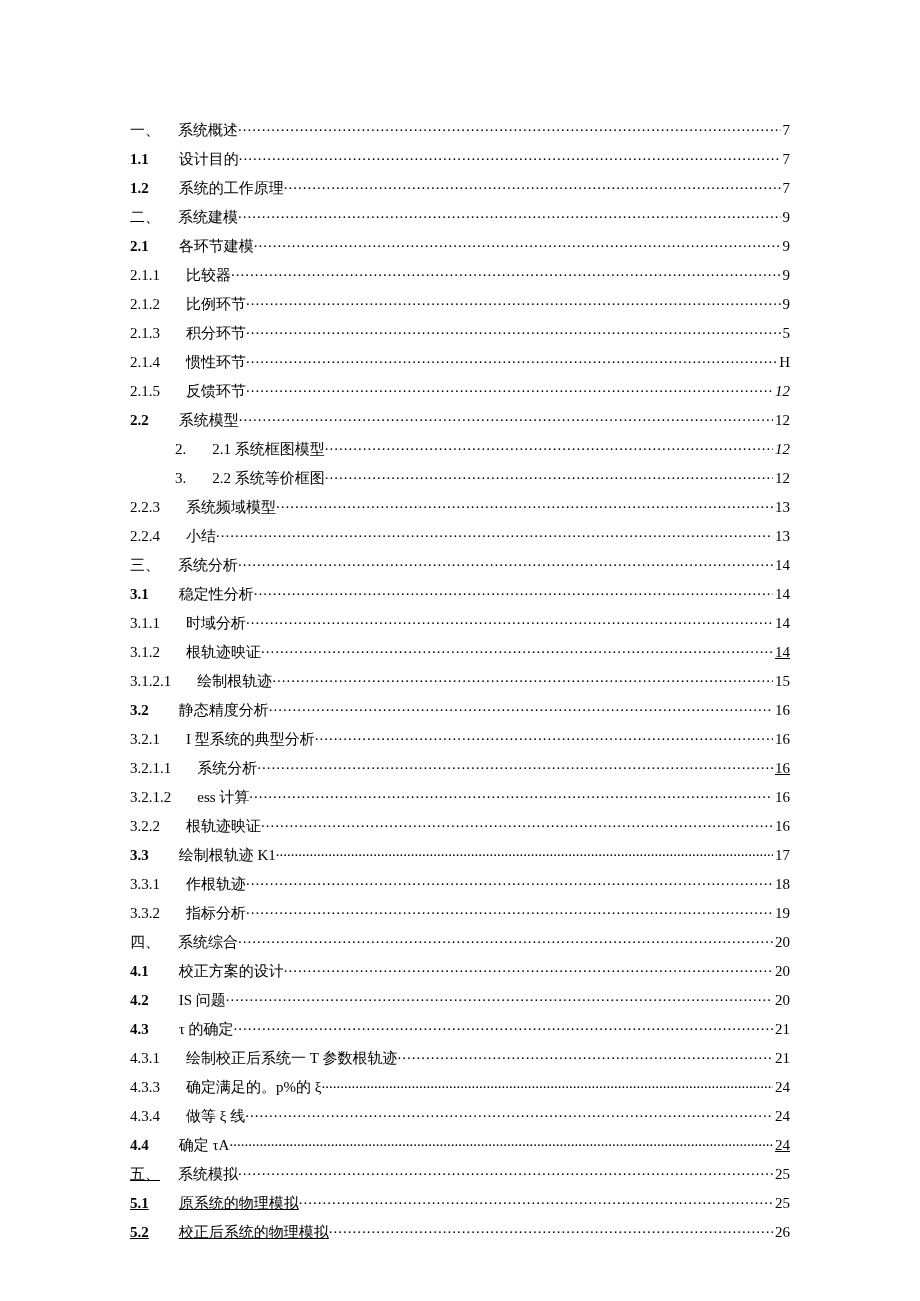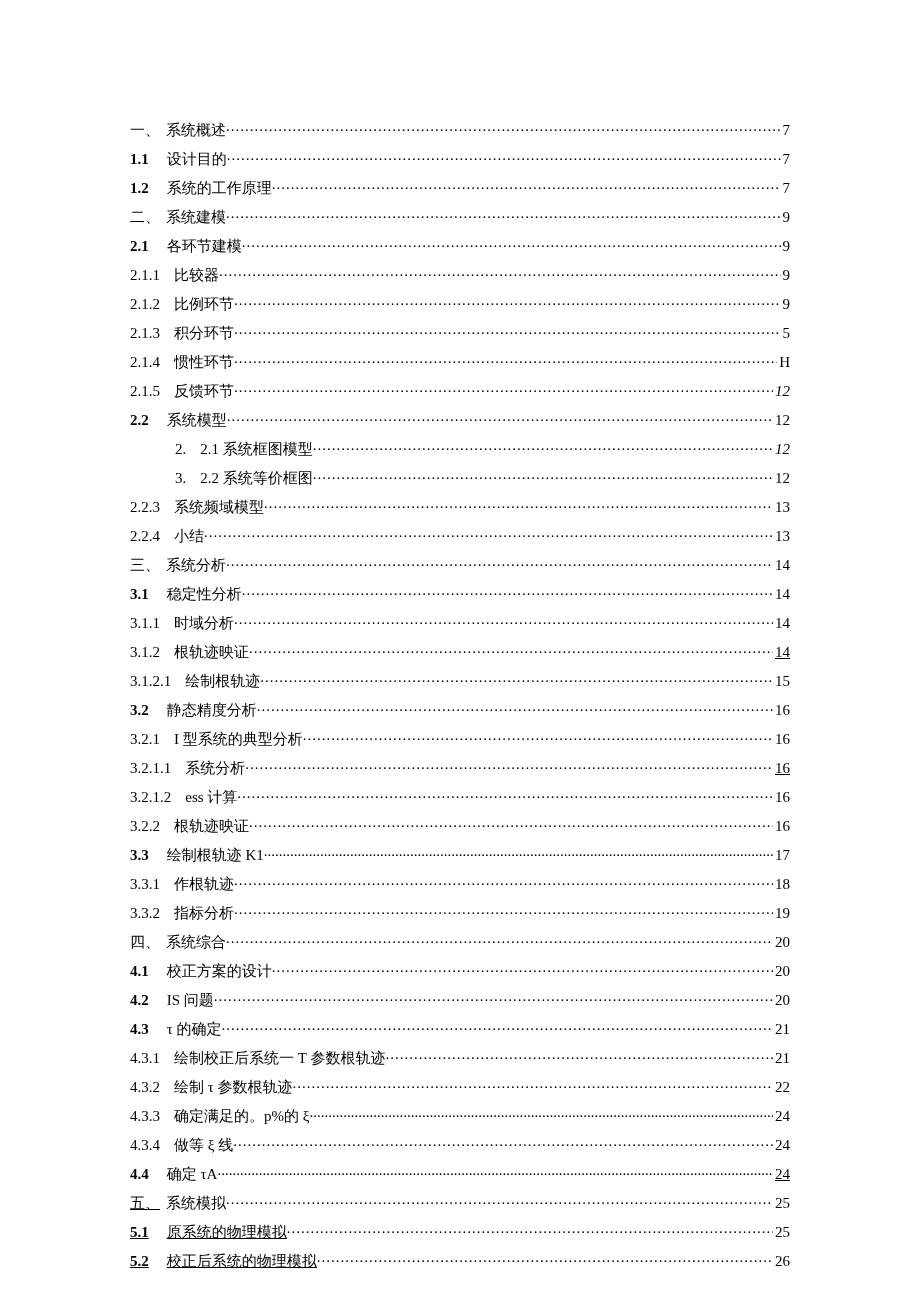--- a/index.html
+++ b/index.html
@@ -16,21 +16,21 @@
       display: flex;
       align-items: baseline;
       margin-bottom: 9px;
       white-space: nowrap;
     }
     .toc-num {
       flex-shrink: 0;
     }
     .toc-title {
       flex-shrink: 0;
-      margin-left: 0;
+      margin-left: 12px;
     }
     .dots {
       flex: 1;
       overflow: hidden;
       letter-spacing: 1px;
       color: #000;
       position: relative;
       height: 1em;
     }
     .dots::after {
@@ -246,26 +246,20 @@
       <span class="dots"></span>
       <span class="page">21</span>
     </div>
     <div class="toc-line">
       <span class="toc-num gap-m">4.3.1</span>
       <span class="toc-title">绘制校正后系统一 T 参数根轨迹</span>
       <span class="dots"></span>
       <span class="page">21</span>
     </div>
     <div class="toc-line">
-      <span class="toc-num gap-m">4.3.2</span>
-      <span class="toc-title">绘制 τ 参数根轨迹</span>
-      <span class="dots"></span>
-      <span class="page">22</span>
-    </div>
-    <div class="toc-line">
       <span class="toc-num gap-m">4.3.3</span>
       <span class="toc-title">确定满足的。p%的 ξ</span>
       <span class="dots" style="letter-spacing: 0px;"></span>
       <span class="page">24</span>
     </div>
     <div class="toc-line">
       <span class="toc-num gap-m">4.3.4</span>
       <span class="toc-title">做等 ξ 线</span>
       <span class="dots"></span>
       <span class="page">24</span>

